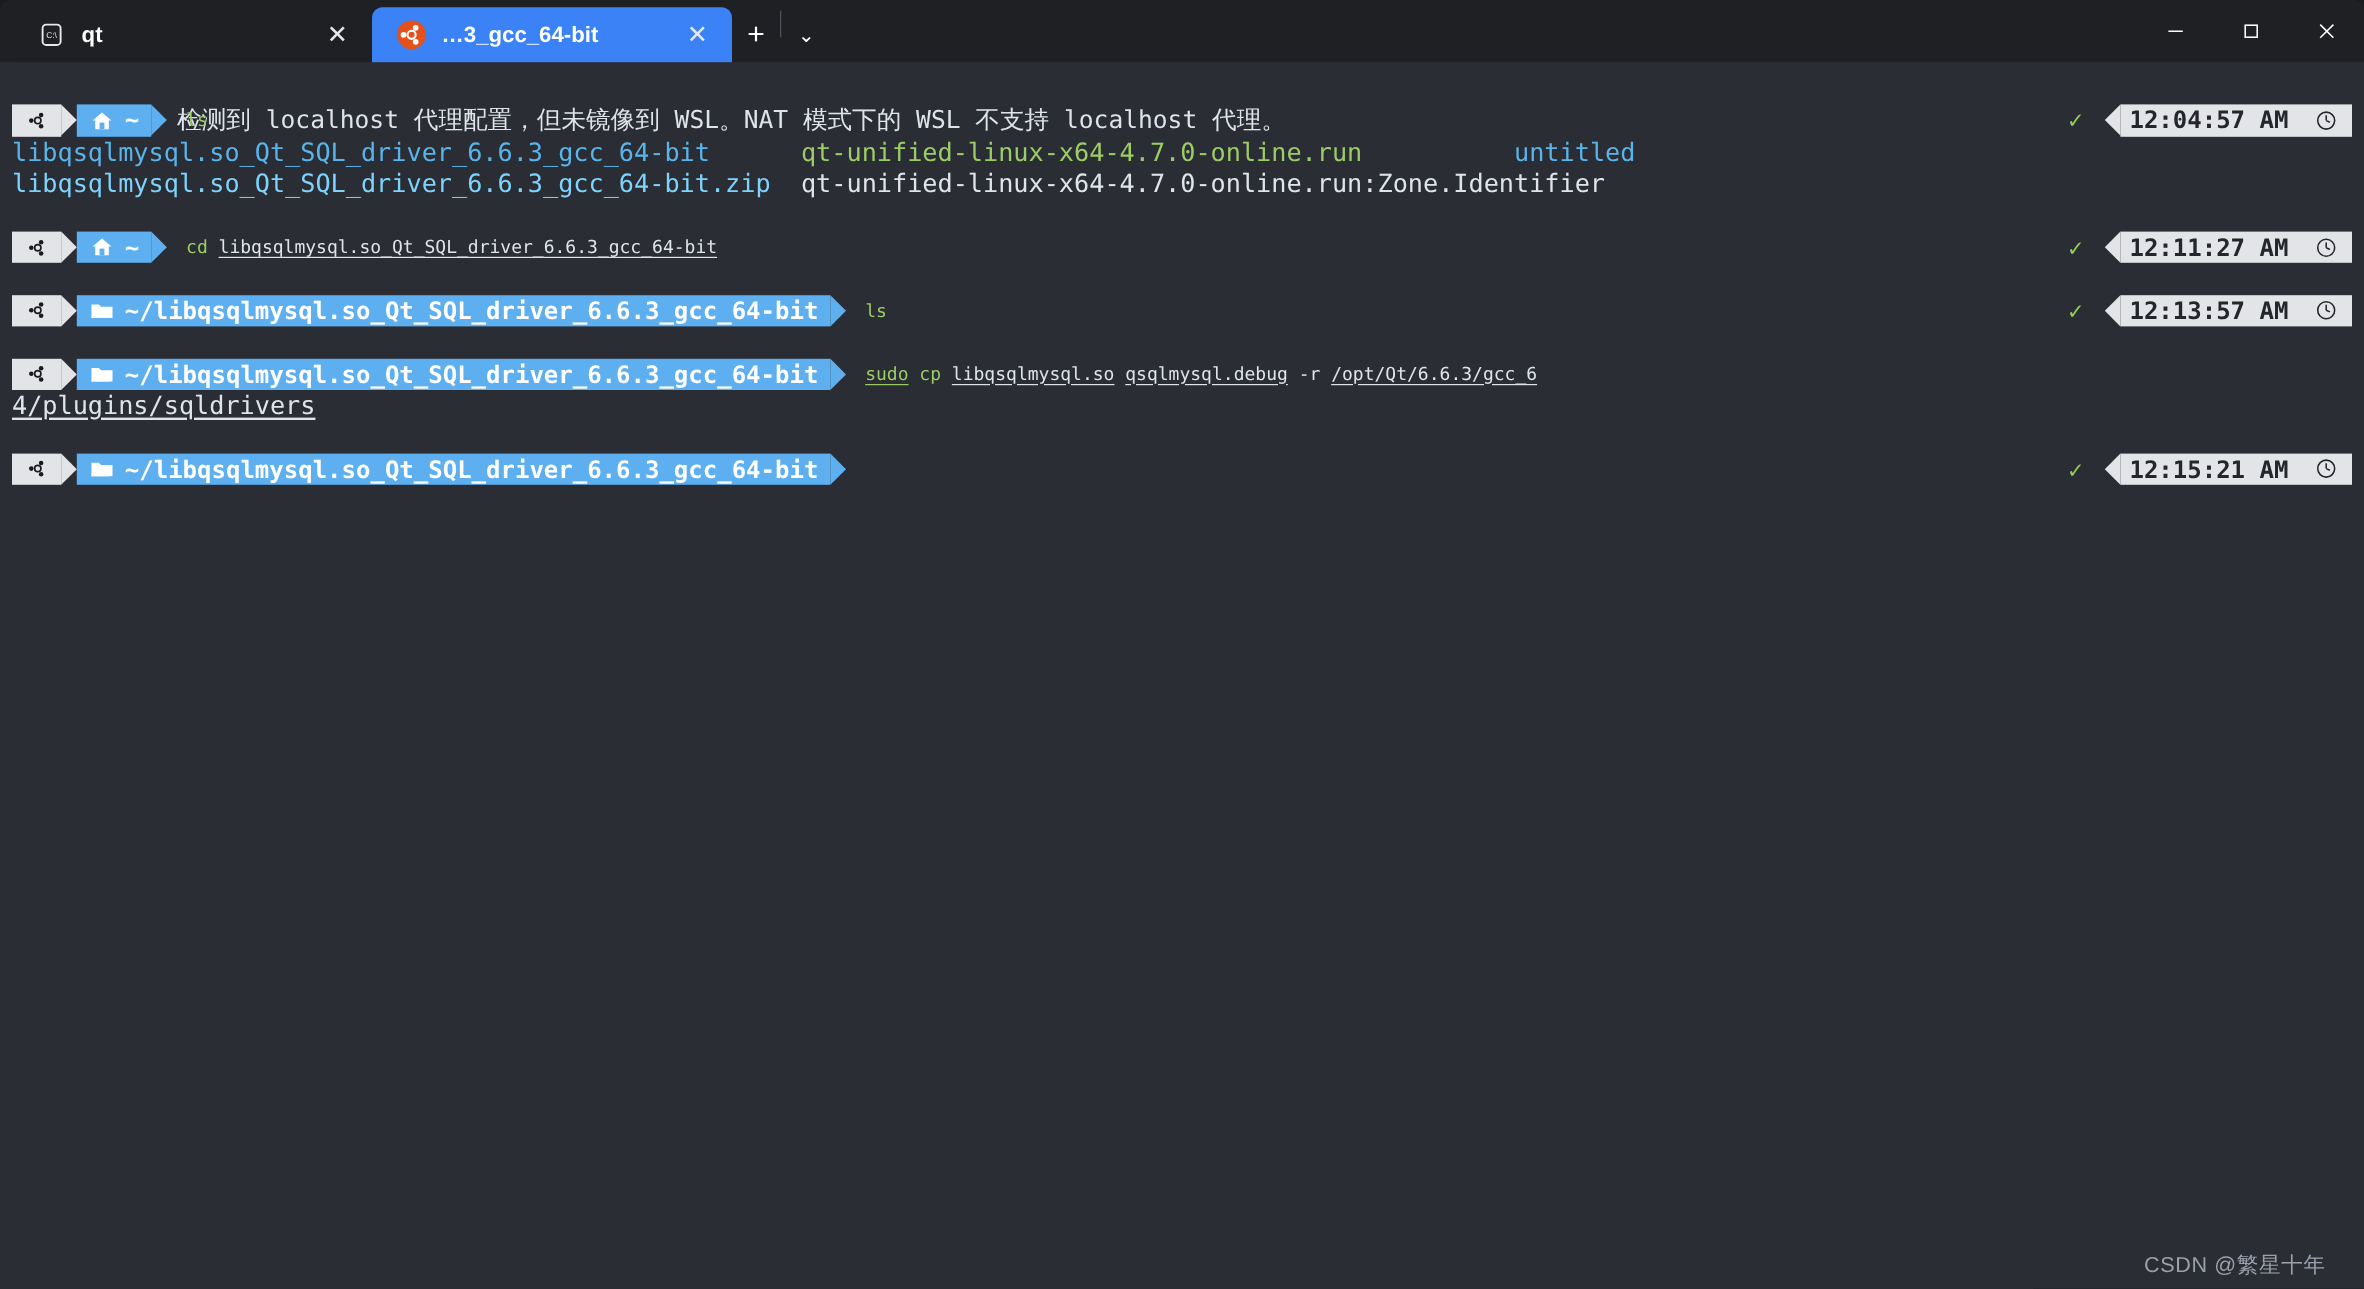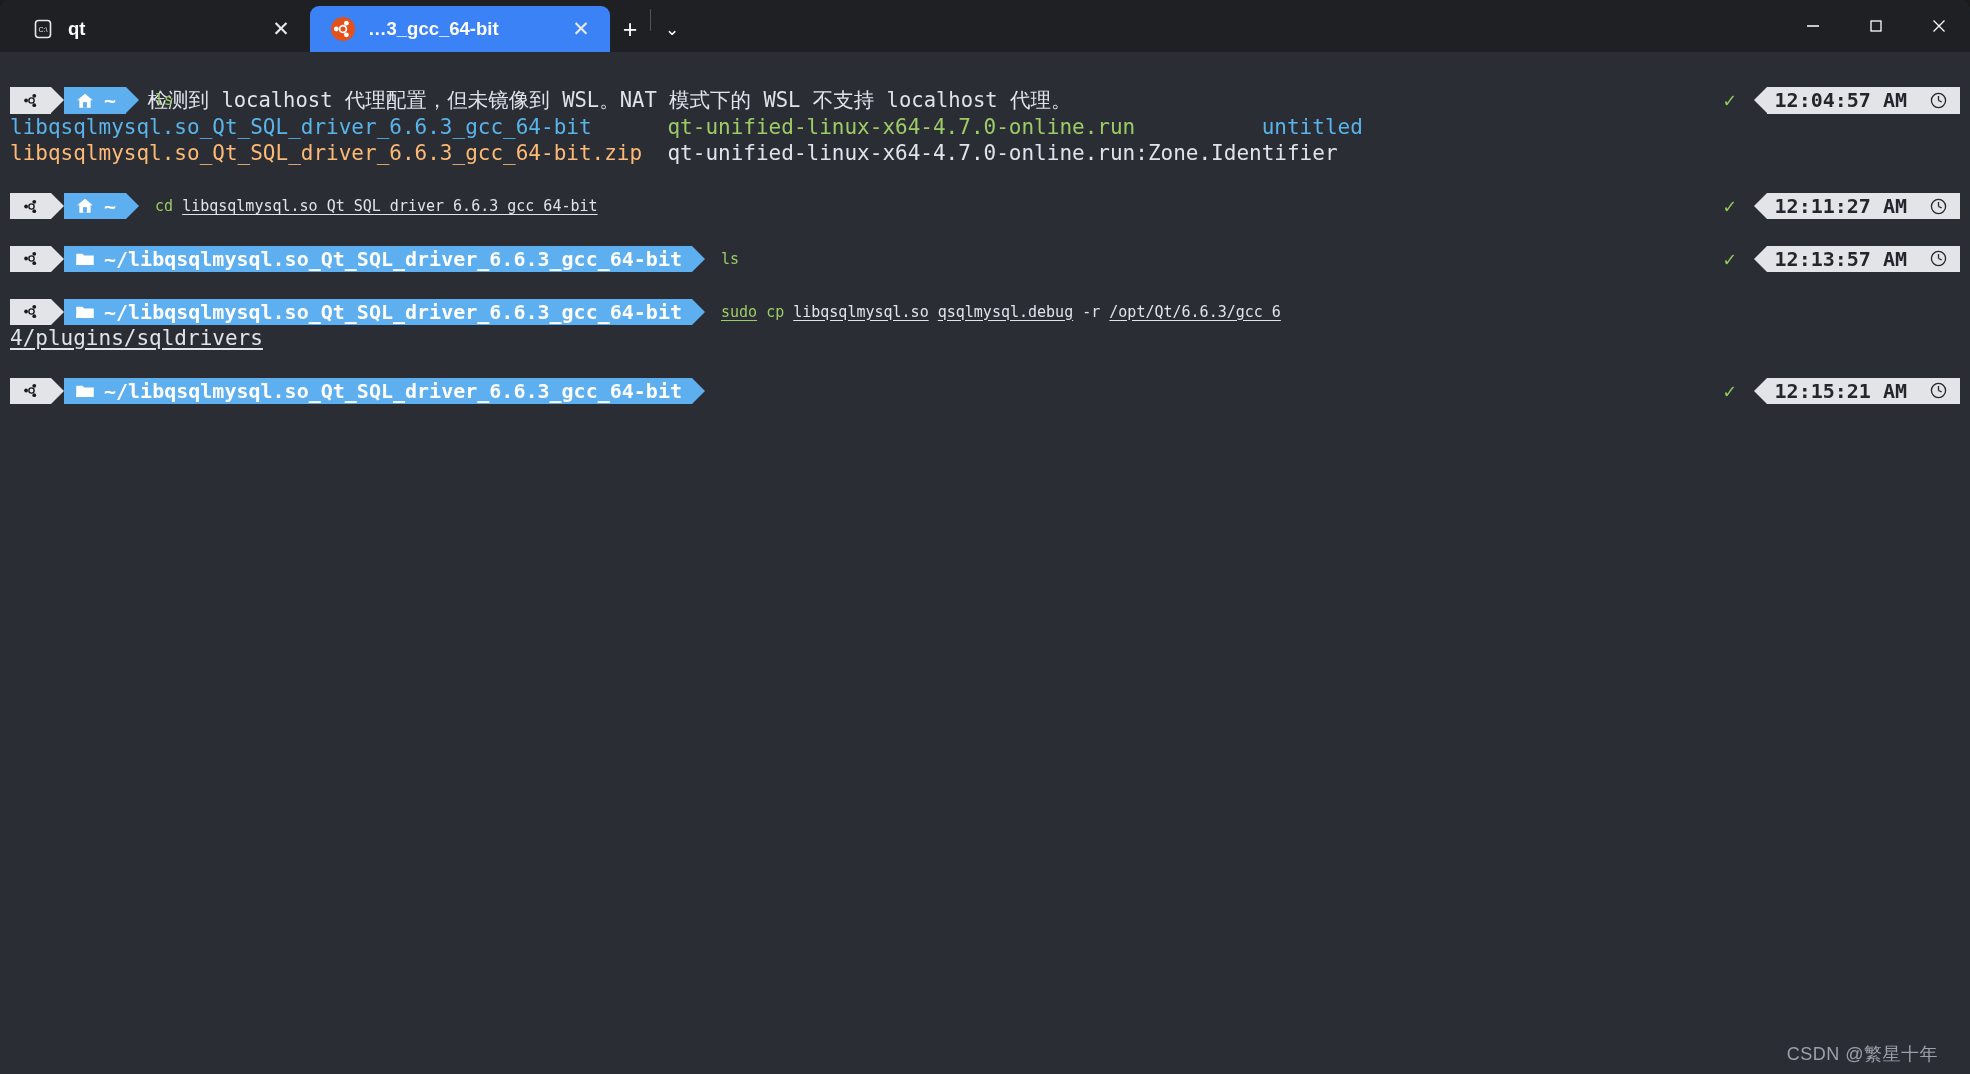--- a/index.html
+++ b/index.html
@@ -118,21 +118,21 @@
     letter-spacing: 0px;
     color: #d6dae3;
   }
   .row.blank { }
   .txt { padding-left: 10px; }
 
   
   .c-white { color: #dfe3ea; }
   .c-green { color: #9ccc65; }
   .c-blue  { color: #59b4ea; }
-  .c-red   { color: #fdba74; }
+  .c-red   { color: #7dd3fc; }
   .ul { text-decoration: underline; text-underline-offset: 3px; }
 
   
   .prompt {
     position: absolute;
     left: 10px; top: 0;
     display: flex;
     align-items: stretch;
     height: 26.4px;
   }

